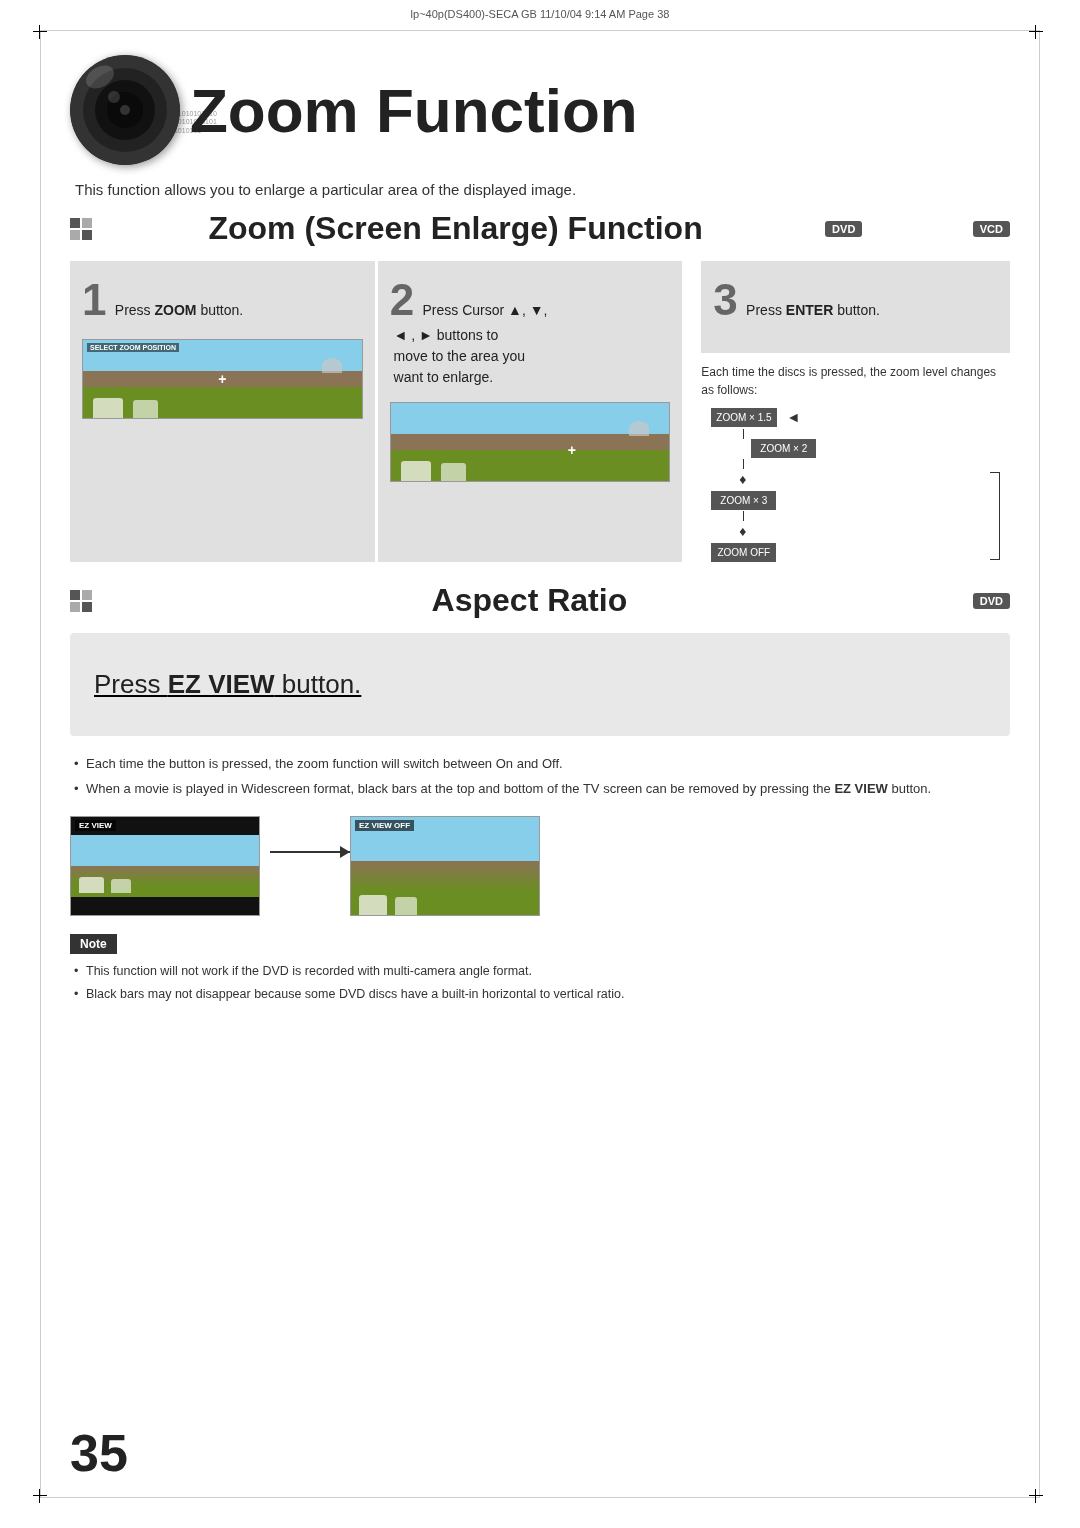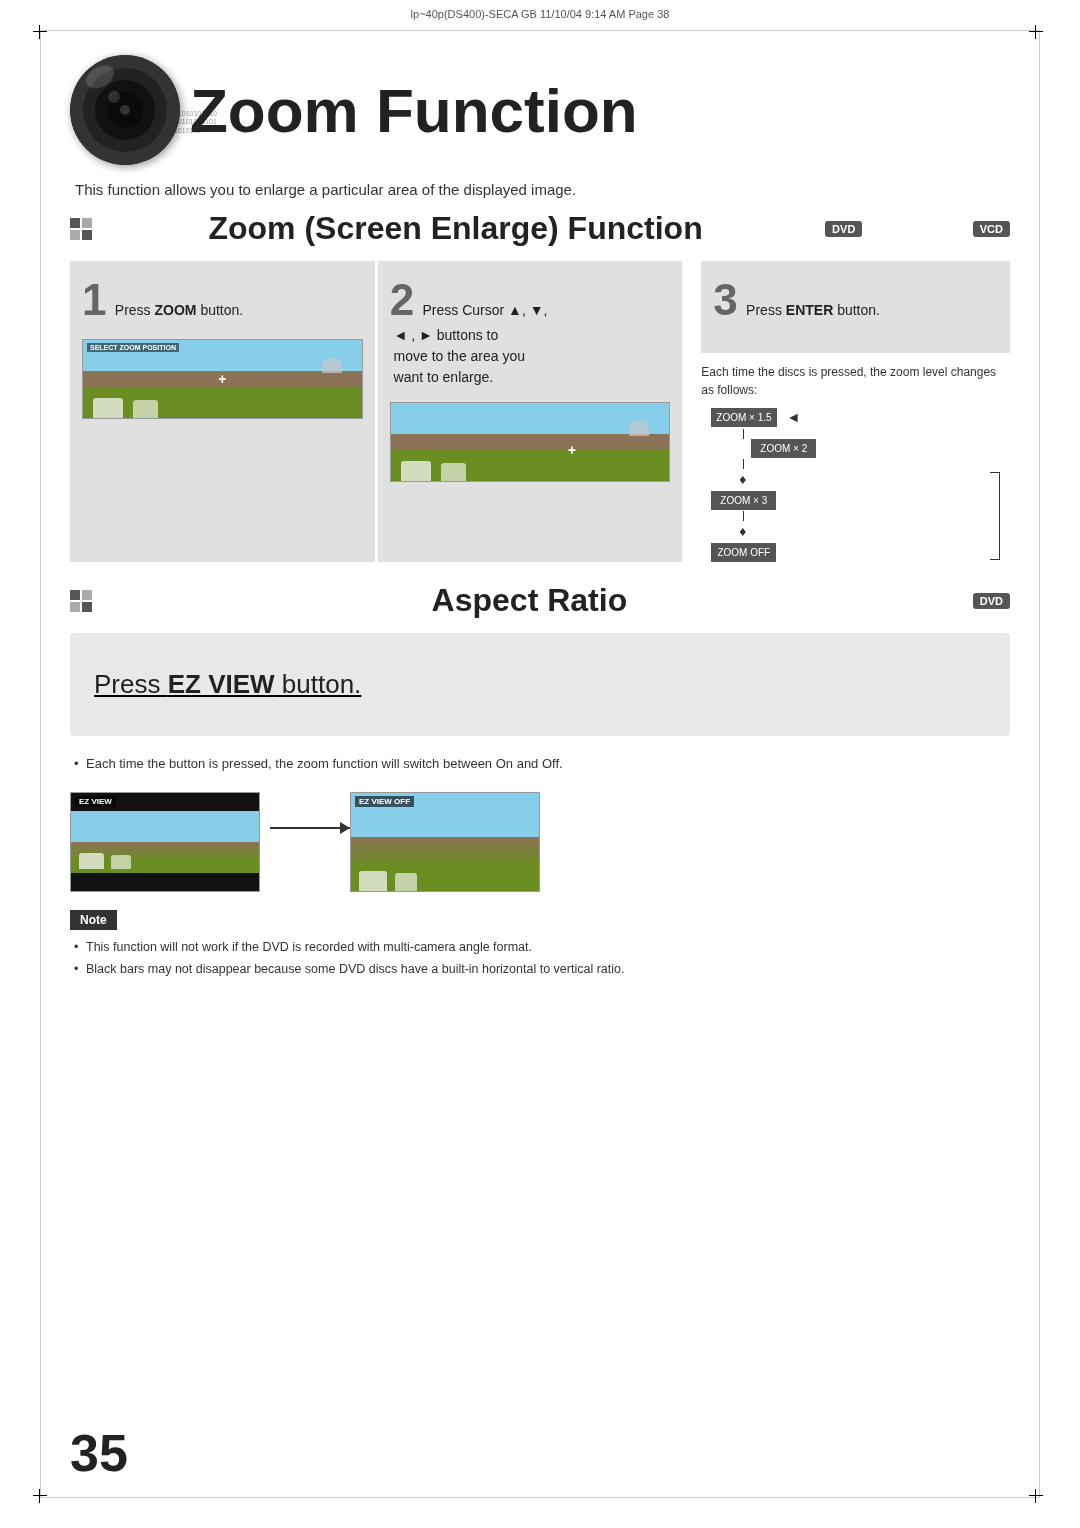--- a/index.html
+++ b/index.html
@@ -529,20 +529,23 @@
     <div class="ezview-box">
       <div class="ezview-text">
         Press <strong>EZ VIEW</strong> button.
       </div>
     </div>
 
     <div class="bullet-list">
       <div class="bullet-item">
         <span>Each time the button is pressed, the zoom function will switch between On and Off.</span>
       </div>
+      <div class="bullet-item">
+        When a movie is played in Widescreen format, black bars at the top and bottom of the TV screen can be removed by pressing the <strong>EZ VIEW</strong> button.
+      </div>
     </div>
 
     <div class="ezview-images">
       <div class="ezview-img-wrap">
         <div class="ezview-img">
 
           <div style="width:100%; height:100%; background:#ccc; position:relative; overflow:hidden;">
             <div style="position:absolute; top:0; left:0; right:0; height:18px; background:#111;"></div>
             <div style="position:absolute; bottom:0; left:0; right:0; height:18px; background:#111;"></div>
             <div style="position:absolute; top:18px; bottom:18px; left:0; right:0; background:linear-gradient(180deg,#87CEEB 0%,#87CEEB 50%,#8B7355 50%,#6B8E23 80%);"></div>

